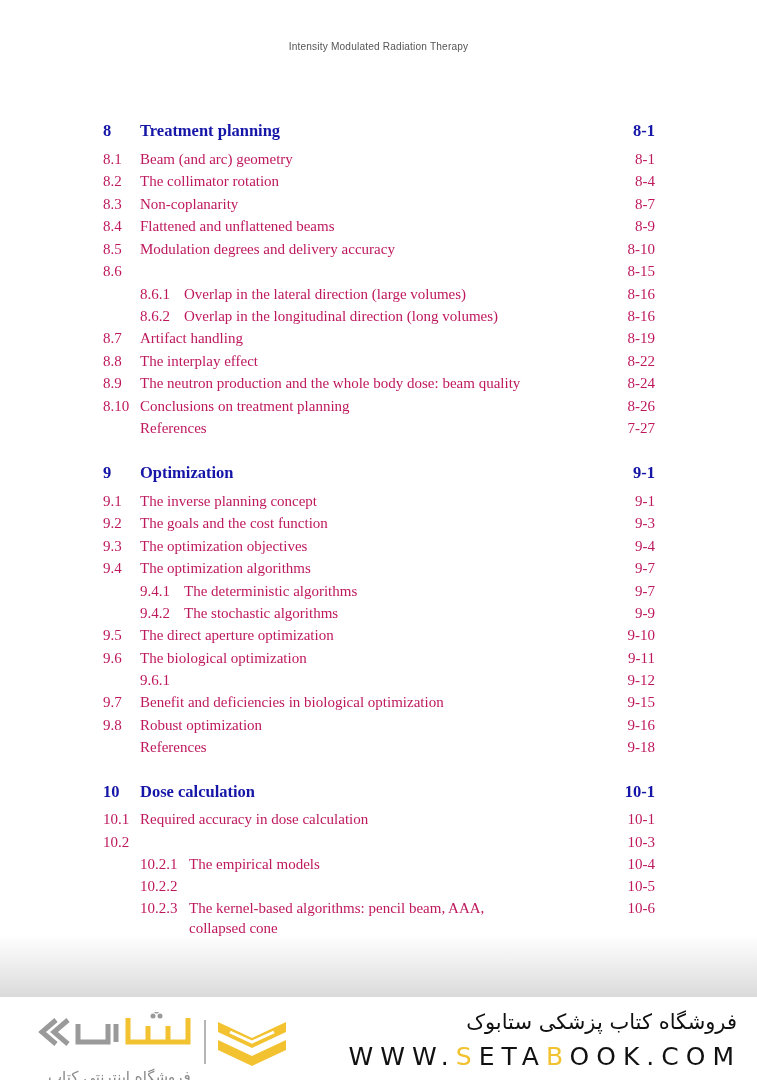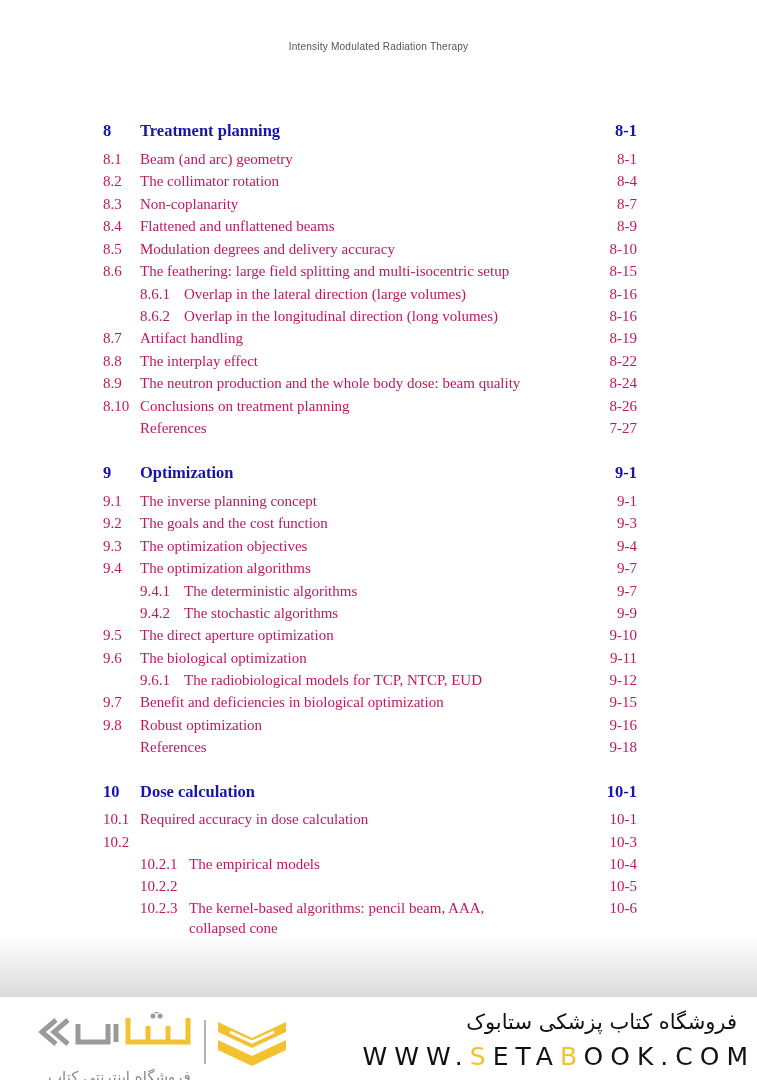--- a/index.html
+++ b/index.html
@@ -14,21 +14,21 @@
     font-size: 11.5px; color: #555555; letter-spacing: 0.2px;
     transform: scaleX(0.88);
   }
   .toc { position: absolute; left: 103px; top: 0; width: 552px; }
   .row {
     position: absolute; left: 0; width: 552px; height: 20px;
     color: #be185d; font-size: 15px; line-height: 20px;
   }
   .row .num { position: absolute; left: 0; white-space: nowrap; }
   .row .title { position: absolute; white-space: nowrap; }
-  .row .page { position: absolute; right: 18px; text-align: right; white-space: nowrap; }
+  .row .page { position: absolute; right: 0; text-align: right; white-space: nowrap; }
   .row.chapter { color: #1515a8; font-weight: bold; font-size: 16.5px; }
   .row.lvl1 .title { left: 37px; }
   .row.lvl2 .num { left: 37px; }
   .row.lvl2 .title { left: 81px; }
   .row.lvl2.wide .title { left: 86px; }
   .row.chapter .title { left: 37px; text-align: right; }
   .row .title.cont { top: 20px; }
 
   .footer-shadow {
     position: absolute; left: 0; top: 935px; width: 757px; height: 62px;
@@ -43,21 +43,21 @@
     position: absolute; left: 10px; top: 56px; font-size: 15px; color: #8a8a8a;
     font-family: "DejaVu Sans", sans-serif; direction: rtl; white-space: nowrap;
   }
   .logo-divider { position: absolute; left: 166px; top: 8px; width: 2px; height: 44px; background: #b5b5b5; }
   .logo-chevrons { position: absolute; left: 178px; top: 6px; }
   .shop-fa {
     position: absolute; right: 20px; top: 13px; font-size: 21px; color: #111;
     font-family: "DejaVu Sans", sans-serif; direction: rtl; white-space: nowrap;
   }
   .shop-url {
-    position: absolute; right: 2px; top: 45px; font-size: 25px; color: #111;
+    position: absolute; right: 16px; top: 45px; font-size: 25px; color: #111;
     font-family: "DejaVu Sans", sans-serif; letter-spacing: 7px; white-space: nowrap;
   }
   .shop-url .accent { color: #f2c230; }
 </style>
 </head>
 <body>
 
 <div class="running-header">Intensity Modulated Radiation Therapy</div>
 
 <div class="toc">
@@ -87,21 +87,20 @@
       <span class="title">Flattened and unflattened beams</span>
       <span class="page">8-9</span>
     </div>
   <div class="row lvl1" style="top:239px">
       <span class="num">8.5</span>
       <span class="title">Modulation degrees and delivery accuracy</span>
       <span class="page">8-10</span>
     </div>
   <div class="row lvl1" style="top:261px">
       <span class="num">8.6</span>
-      <span class="title">The feathering: large field splitting and multi-isocentric setup</span>
       <span class="page">8-15</span>
     </div>
   <div class="row lvl2" style="top:284px">
       <span class="num">8.6.1</span>
       <span class="title">Overlap in the lateral direction (large volumes)</span>
       <span class="page">8-16</span>
     </div>
   <div class="row lvl2" style="top:306px">
       <span class="num">8.6.2</span>
       <span class="title">Overlap in the longitudinal direction (long volumes)</span>
@@ -173,21 +172,20 @@
       <span class="title">The direct aperture optimization</span>
       <span class="page">9-10</span>
     </div>
   <div class="row lvl1" style="top:648px">
       <span class="num">9.6</span>
       <span class="title">The biological optimization</span>
       <span class="page">9-11</span>
     </div>
   <div class="row lvl2" style="top:670px">
       <span class="num">9.6.1</span>
-      <span class="title">The radiobiological models for TCP, NTCP, EUD</span>
       <span class="page">9-12</span>
     </div>
   <div class="row lvl1" style="top:692px">
       <span class="num">9.7</span>
       <span class="title">Benefit and deficiencies in biological optimization</span>
       <span class="page">9-15</span>
     </div>
   <div class="row lvl1" style="top:715px">
       <span class="num">9.8</span>
       <span class="title">Robust optimization</span>

